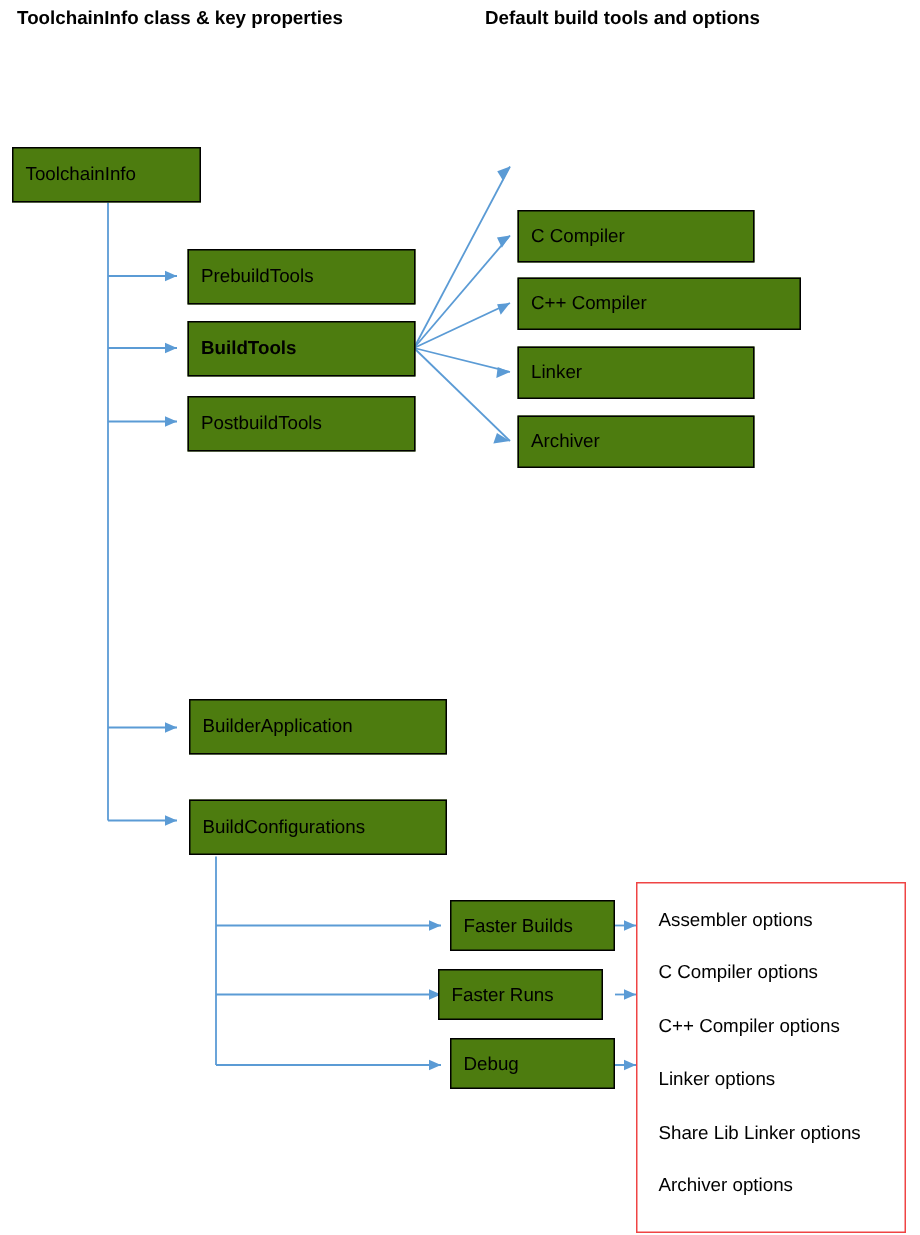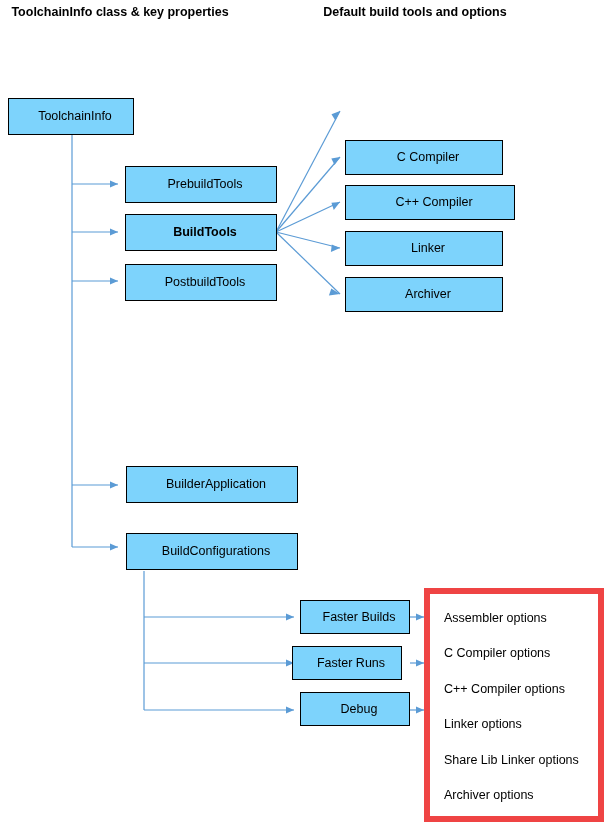--- a/index.html
+++ b/index.html
@@ -36,33 +36,32 @@
   }
   #heading-right {
     left: 292px;
     top: 3px;
     width: 246px;
   }
   .node {
     position: absolute;
     box-sizing: border-box;
     border: 1px solid #000000;
-    background: #7dd3fc;
+    background: #4d7c0f;
     font-size: 12.5px;
     line-height: 1.2;
     display: flex;
     align-items: center;
     padding-left: 8px;
     color: #000;
-    justify-content: center;
   }
   .optionlist {
     position: absolute;
     box-sizing: border-box;
-    border: 6px solid #ef4444;
+    border: 1px solid #ef4444;
     background: #ffffff;
     font-size: 12.5px;
     color: #000;
   }
   .optionlist .opt {
     position: absolute;
     left: 14px;
     white-space: nowrap;
   }
   svg.connectors {
@@ -151,21 +150,21 @@
 
   <div class="node" style="left:126px; top:533px; width:172px; height:37px;">
     <span>BuildConfigurations</span>
   </div>
 
 
   <div class="node" style="left:345px; top:140px; width:158px; height:35px;">
     <span>C Compiler</span>
   </div>
 
-  <div class="node" style="left:345px; top:185px; width:170px; height:35px;">
+  <div class="node" style="left:345px; top:185px; width:189px; height:35px;">
     <span>C++ Compiler</span>
   </div>
 
   <div class="node" style="left:345px; top:231px; width:158px; height:35px;">
     <span>Linker</span>
   </div>
 
   <div class="node" style="left:345px; top:277px; width:158px; height:35px;">
     <span>Archiver</span>
   </div>

